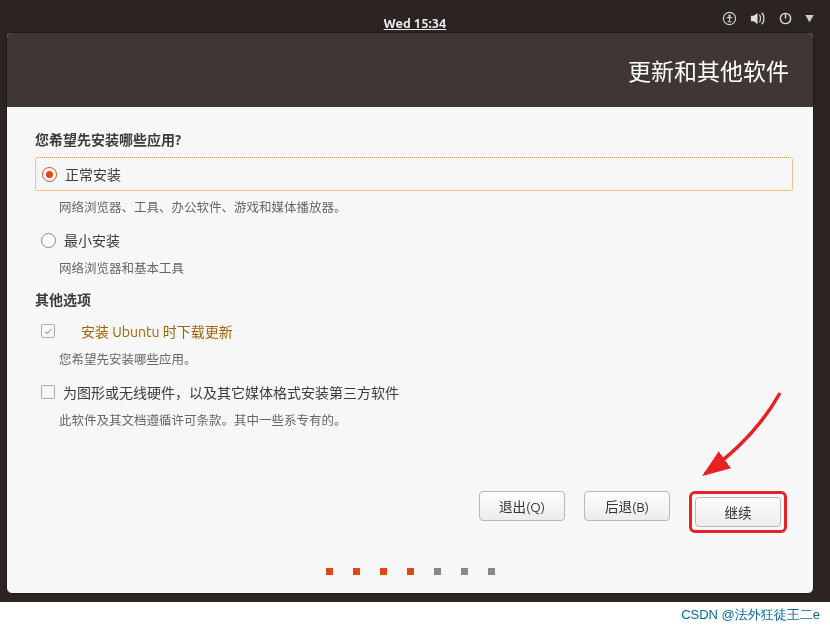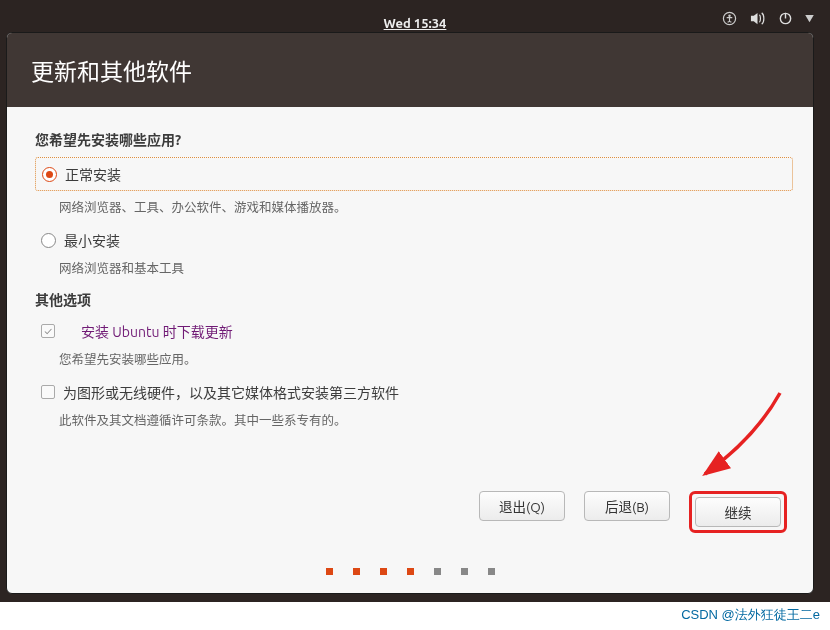--- a/index.html
+++ b/index.html
@@ -48,20 +48,21 @@
       overflow: hidden;
       position: relative;
       border: 1px solid #1a1a1a;
     }
     .header {
       background: #403734;
       height: 74px;
       display: flex;
       align-items: center;
       padding: 2px 24px;
+      justify-content: flex-end;
     }
     .header h1 {
       color: #fff;
       font-size: 23px;
       font-weight: 400;
     }
     .content {
       padding: 22px 20px 10px 28px;
       color: #3c3c3c;
       font-size: 14px;
@@ -113,21 +114,21 @@
       border: 1px solid #aaa;
       border-radius: 2px;
       background: #fafafa;
       display: flex;
       align-items: center;
       justify-content: center;
       font-size: 11px;
       color: #888;
     }
     .checkbox.checked::after { content: "✓"; }
-    .disabled { color: #701a75; gap: 26px; }
+    .disabled { color: #a16207; gap: 26px; }
     .button-row {
       position: absolute;
       right: 26px;
       bottom: 60px;
       display: flex;
       gap: 19px;
     }
     .btn {
       min-width: 86px;
       height: 30px;

